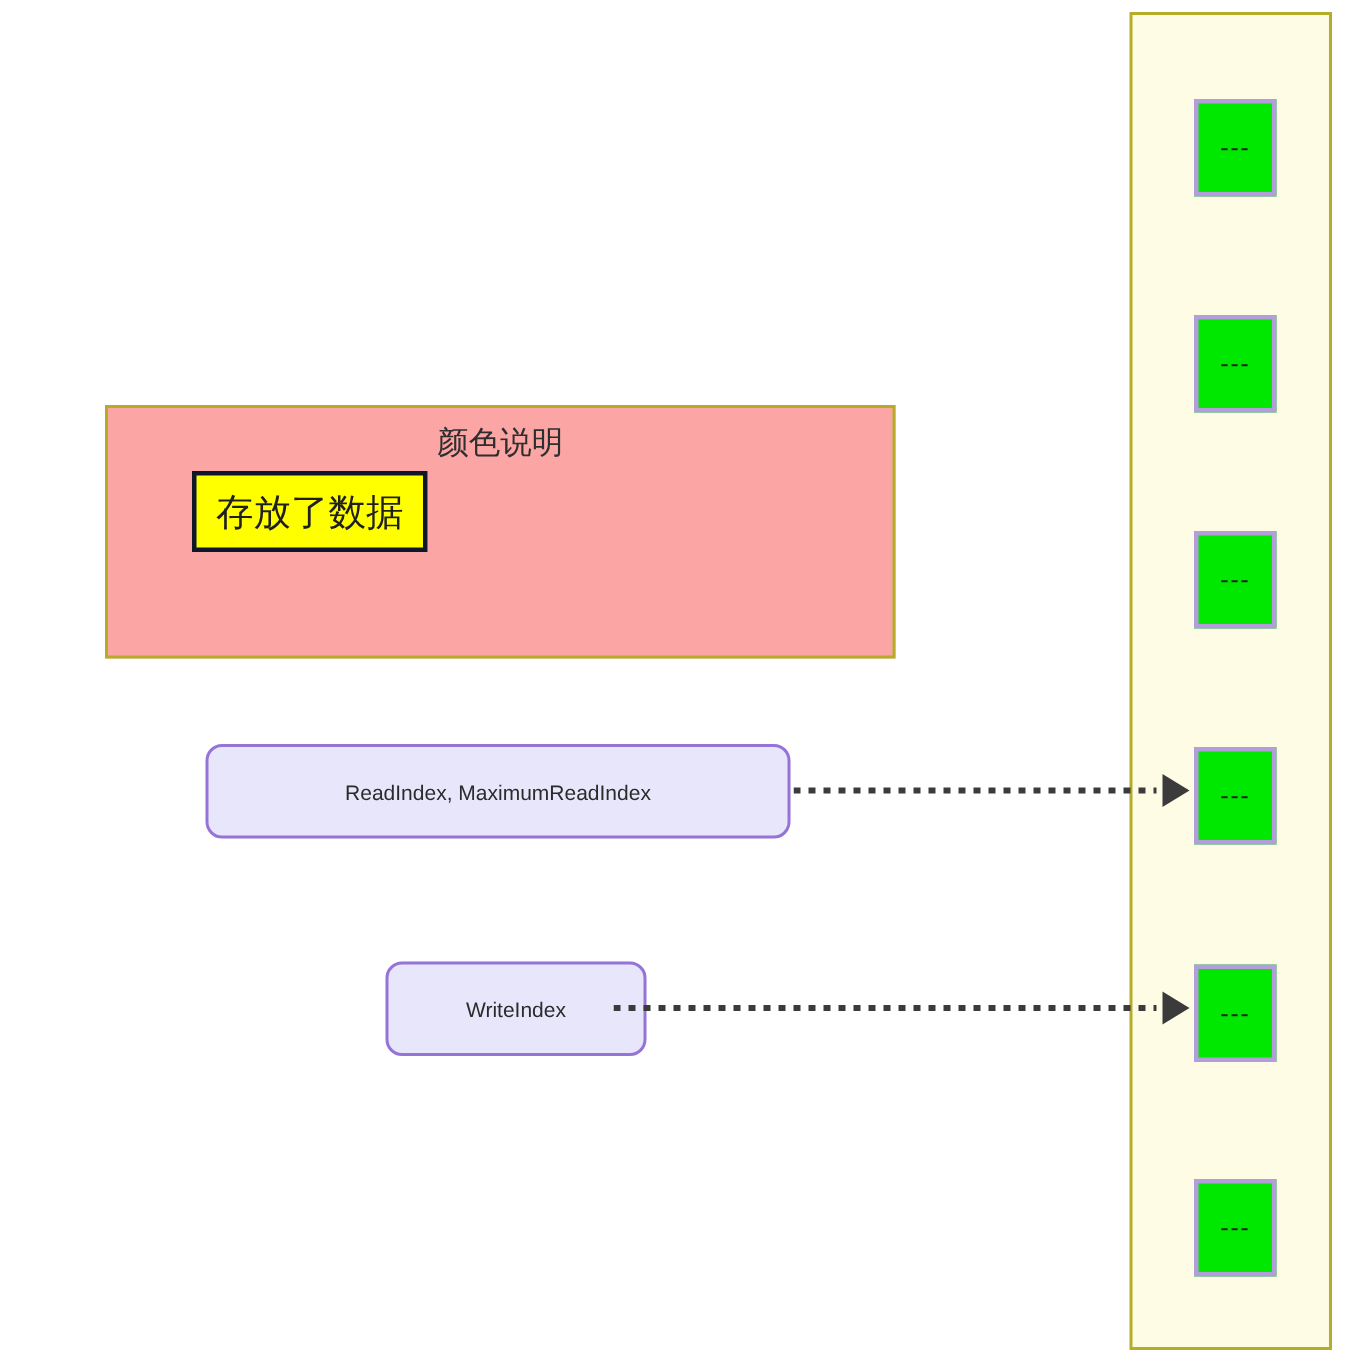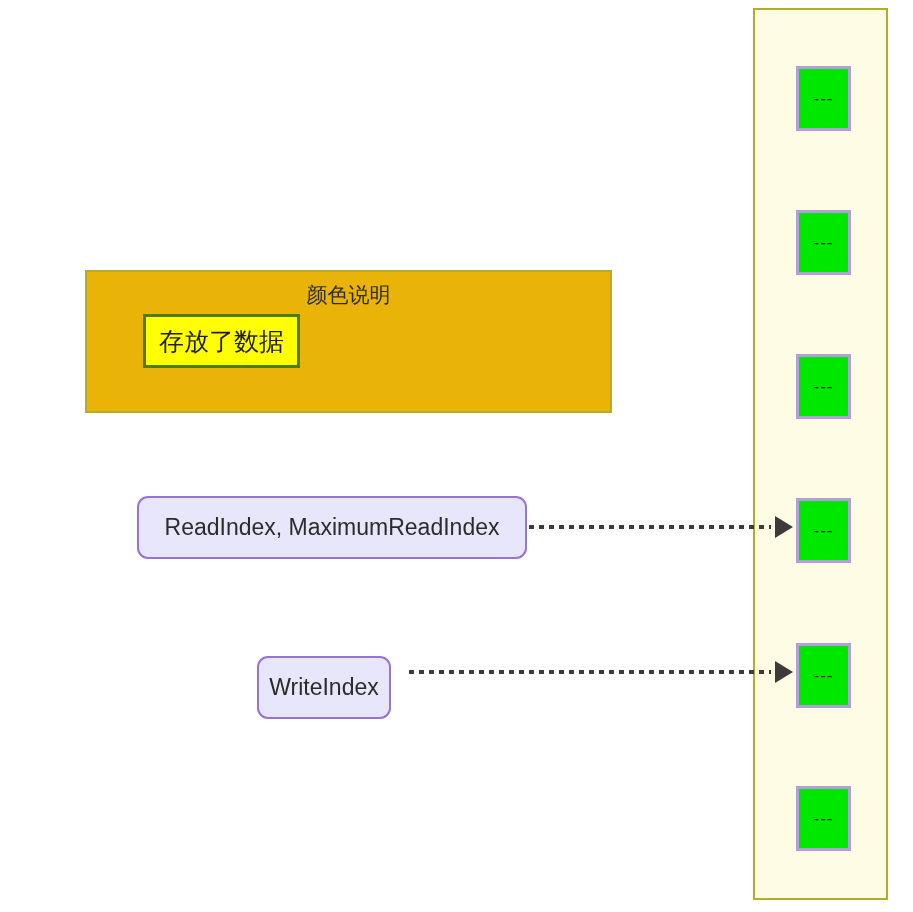--- a/index.html
+++ b/index.html
@@ -46,42 +46,42 @@
     font-size: 17px;
     letter-spacing: 1px;
     color: #232323;
     font-family: "Liberation Sans", "DejaVu Sans", sans-serif;
   }
   .slot.empty { background: #00e700; }
 
   
   .legend-panel {
     position: absolute;
-    left: 85px;
+    left: 70px;
     top: 270px;
     width: 527px;
-    height: 143px;
-    background: #eab308;
+    height: 169px;
+    background: #fca5a5;
     border: 2px solid #b5ad27;
     box-sizing: border-box;
   }
   .legend-title {
     position: absolute;
     left: 0;
     top: 9px;
     width: 100%;
     text-align: center;
     font-size: 21px;
     color: #2e2e2e;
     font-family: "Liberation Sans", "DejaVu Sans", sans-serif;
   }
   .legend-swatch {
     position: absolute;
     box-sizing: border-box;
-    border: 3px solid #4d7c0f;
+    border: 3px solid #0f172a;
     display: flex;
     align-items: center;
     justify-content: center;
     font-size: 25px;
     color: #1f1f1f;
     white-space: nowrap;
   }
   .legend-swatch.filled {
     left: 56px;
     top: 42px;
@@ -100,35 +100,35 @@
   
   .pointer-label {
     position: absolute;
     box-sizing: border-box;
     background: #e8e6fb;
     border: 2px solid #9673d6;
     border-radius: 11px;
     display: flex;
     align-items: center;
     justify-content: center;
-    font-size: 23px;
+    font-size: 14px;
     color: #2b2b2b;
     white-space: nowrap;
     font-family: "Liberation Sans", "DejaVu Sans", sans-serif;
   }
   #pointer-read {
     left: 137px;
     top: 496px;
     width: 390px;
     height: 63px;
   }
   #pointer-write {
     left: 257px;
-    top: 656px;
-    width: 134px;
+    top: 641px;
+    width: 174px;
     height: 63px;
   }
 
   
   .connector {
     position: absolute;
     height: 4px;
     background-image: linear-gradient(to right, #3b3b3b 0 5px, rgba(0,0,0,0) 5px 10px);
     background-size: 10px 4px;
     background-repeat: repeat-x;

